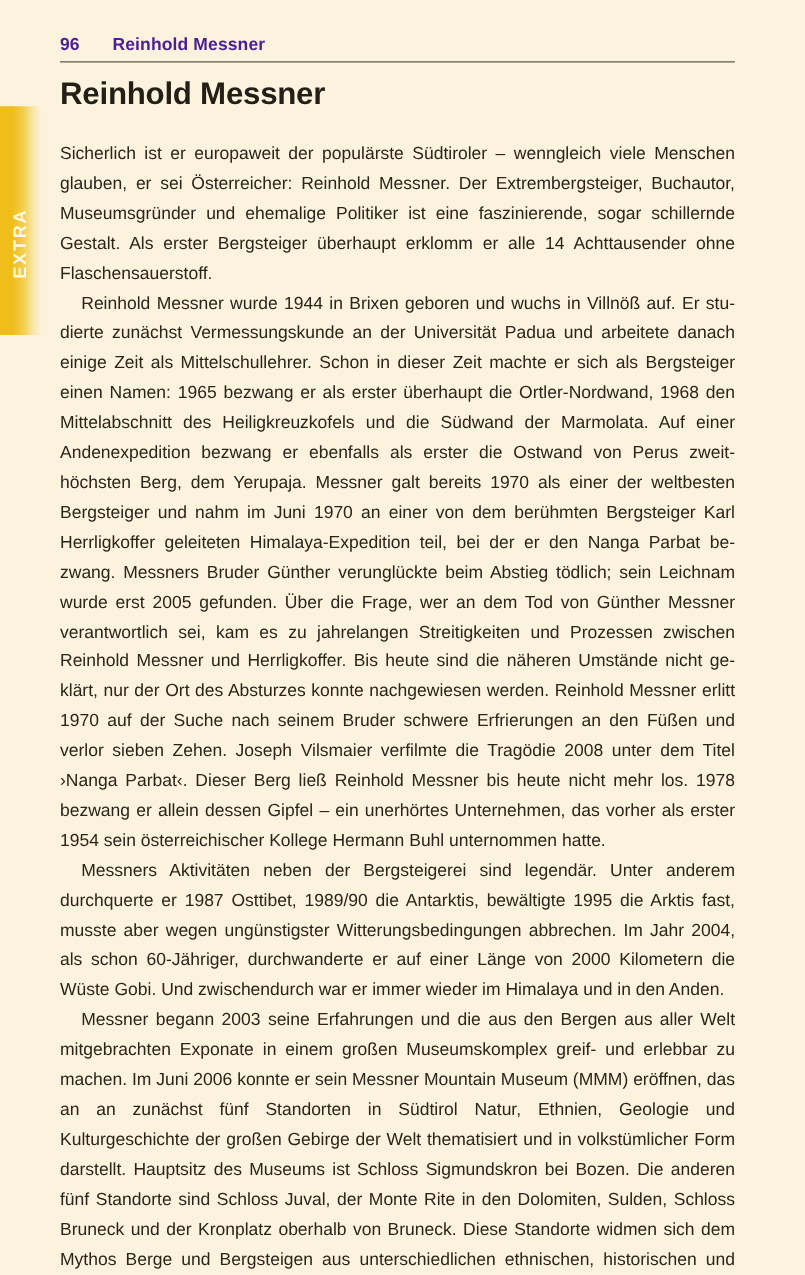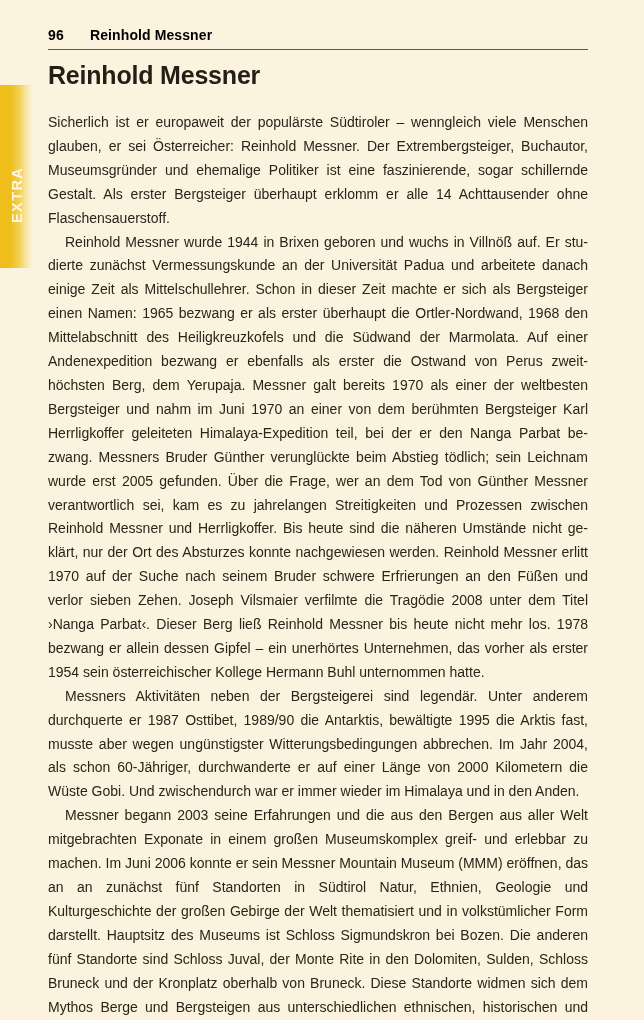--- a/index.html
+++ b/index.html
@@ -52,21 +52,21 @@
     left: 48px;
     top: 0;
     width: 540px;
   }
 
   .running-head {
     display: flex;
     align-items: baseline;
     font-size: 14px;
     font-weight: bold;
-    color: #000000;
+    color: #4c1d95;
     padding-top: 27px;
     padding-bottom: 6px;
     border-bottom: 1.3px solid #5f5a4b;
     letter-spacing: 0.1px;
   }
   .running-head .folio {
     width: 42px;
     flex: 0 0 auto;
   }
   .running-head .rh-title {

